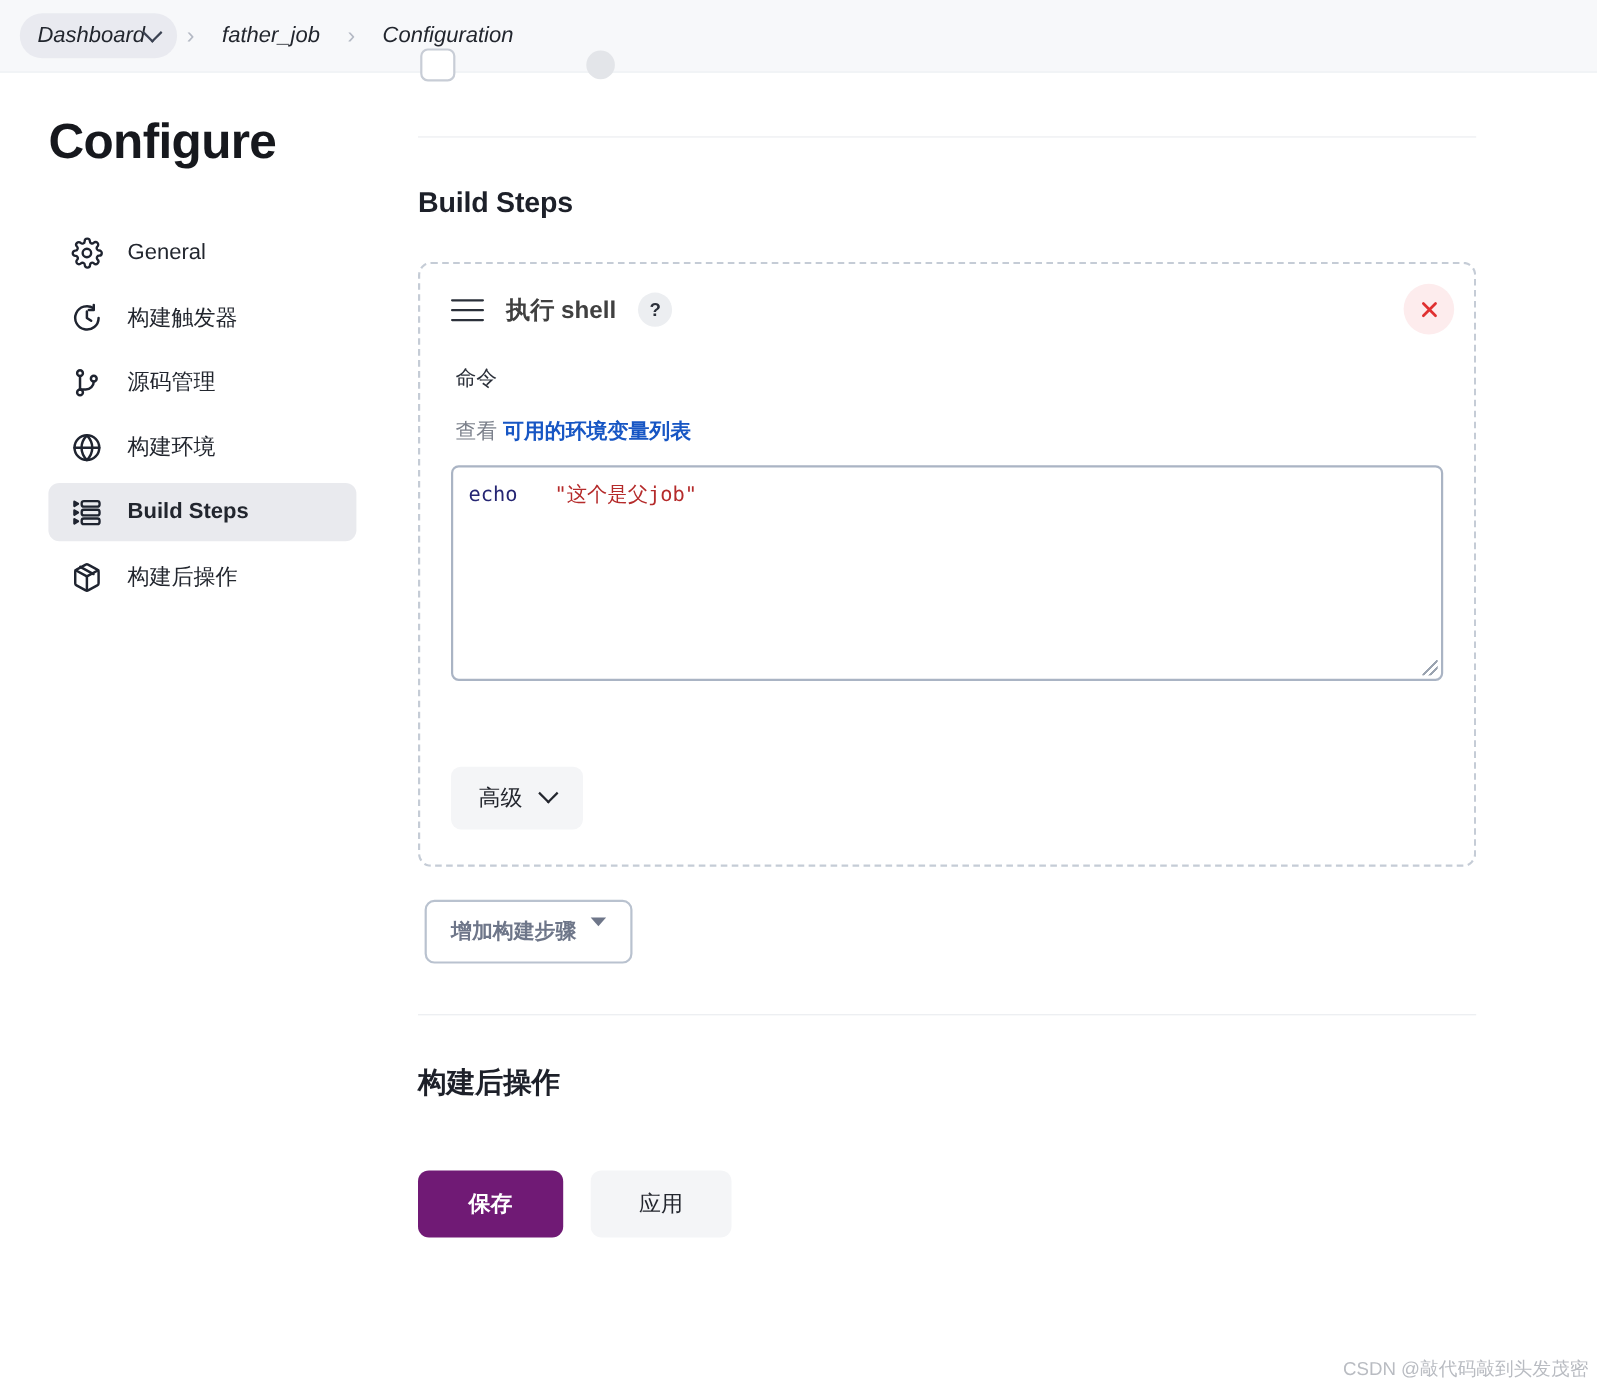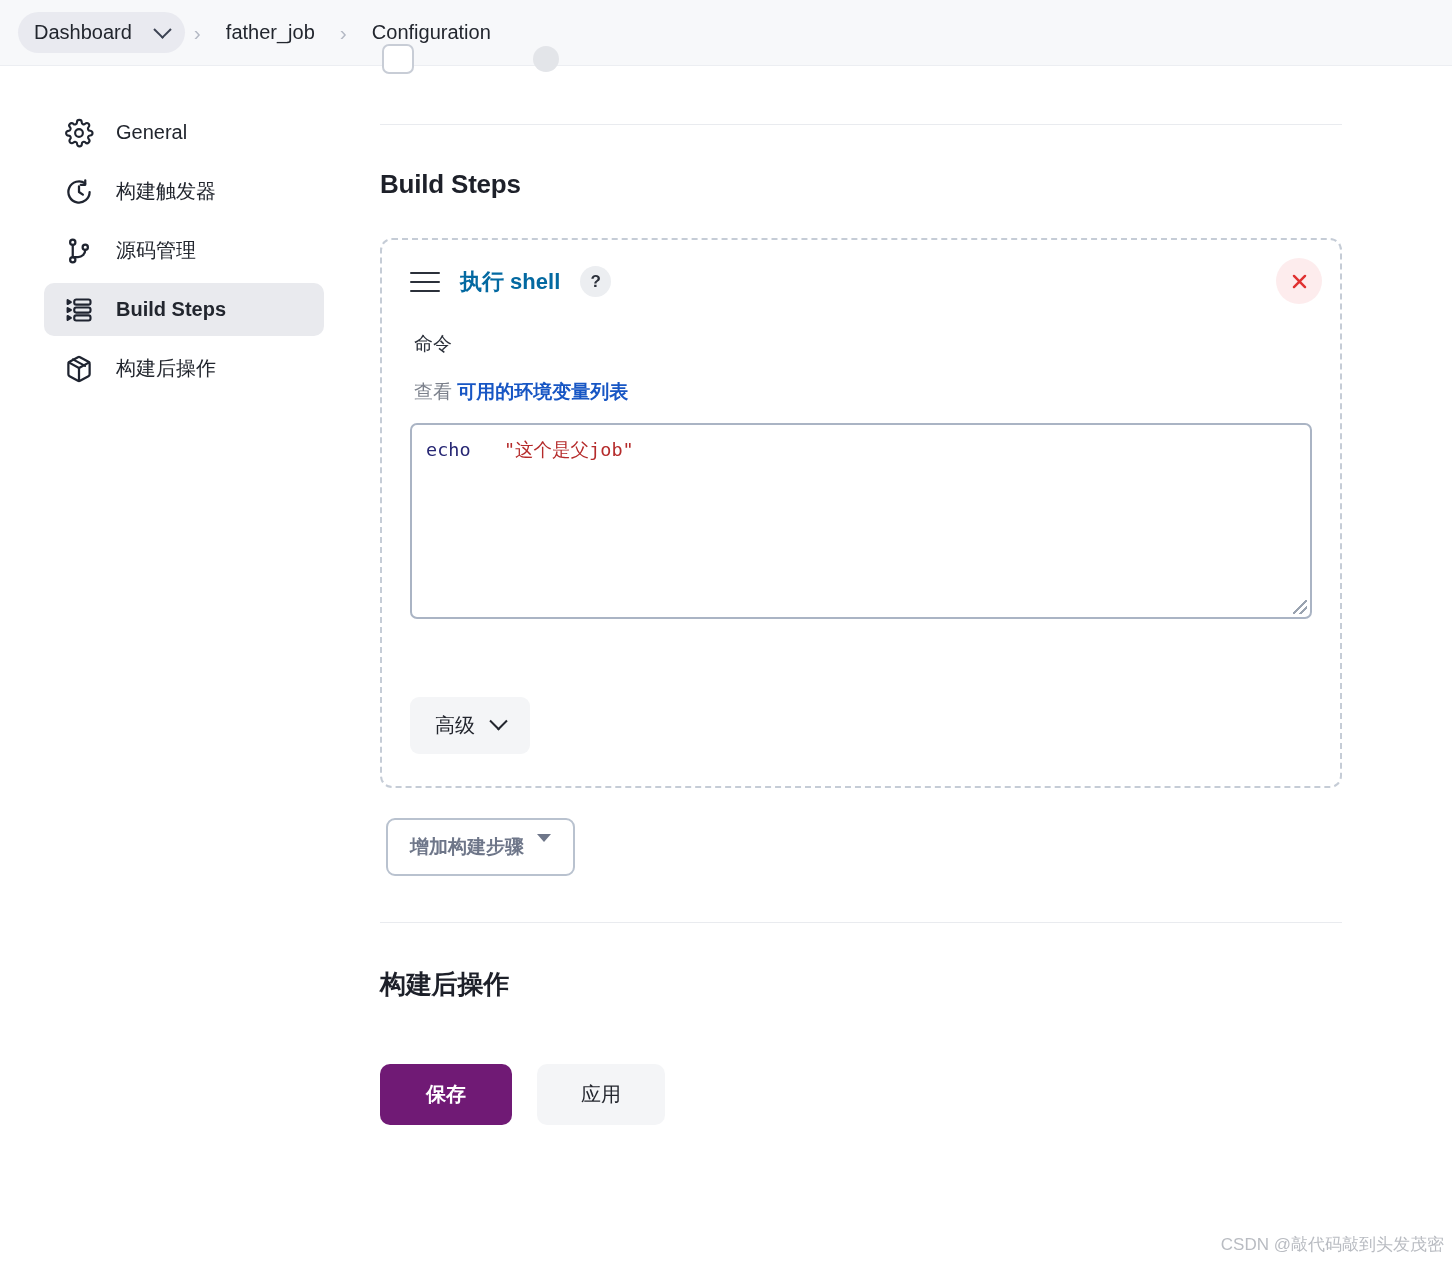--- a/index.html
+++ b/index.html
@@ -17,25 +17,26 @@
   #breadcrumb-bar {
     height: 66px;
     background: #f7f8fa;
     border-bottom: 1px solid #eceef2;
     display: flex;
     align-items: center;
     padding: 0 0 0 18px;
     gap: 4px;
   }
   .crumb {
-    display: flex; align-items: center; gap: 24px;
+    display: flex; align-items: center; gap: 0;
     font-size: 20px; color: #22262e;
     padding: 9px 16px;
     border-radius: 999px;
     white-space: nowrap;
+    font-style: italic;
   }
   .crumb.pill { background: #e9eaf0; }
   .crumb-sep {
     color: #b4b9c4; font-size: 21px; font-weight: 400;
     padding: 0 5px; user-select: none;
   }
   .chev-small {
     display: inline-block; width: 13px; height: 13px;
     border-right: 2px solid #3b4252; border-bottom: 2px solid #3b4252;
     transform: rotate(45deg) translate(-2px, -2px);
@@ -92,21 +93,21 @@
     padding: 26px 28px 28px 28px;
     position: relative;
     min-height: 550px;
   }
   .card-head { display: flex; align-items: center; gap: 20px; }
   #drag-handle {
     width: 30px; height: 20px; cursor: grab;
     display: flex; flex-direction: column; justify-content: space-between;
   }
   #drag-handle span { display: block; height: 2px; background: #2b303a; border-radius: 1px; }
-  #step-title { font-size: 22px; font-weight: 700; color: #0369a1; }
+  #step-title { font-size: 22px; font-weight: 700; color: #404040; }
   #help-badge {
     width: 31px; height: 31px; border-radius: 50%;
     background: #eceef1; color: #2b303a;
     display: flex; align-items: center; justify-content: center;
     font-size: 17px; font-weight: 700; cursor: pointer;
   }
   #close-step-button {
     position: absolute; right: 18px; top: 18px;
     width: 46px; height: 46px; border-radius: 50%;
     background: #fdeced; border: none; cursor: pointer;
@@ -210,20 +211,21 @@
   </div>
   <span class="crumb-sep">›</span>
   <div class="crumb">
     <span>Configuration</span>
   </div>
 </div>
 
 <div id="page-body">
 
   <aside id="sidebar">
+    <h1 id="configure-title">Configure</h1>
 
     <nav id="sidebar-nav">
 
       <div class="nav-item">
         <span class="nav-ico">
           <svg viewBox="0 0 24 24" fill="none" stroke="#1f2430" stroke-width="1.7" stroke-linecap="round" stroke-linejoin="round">
             <circle cx="12" cy="12" r="3.1"></circle>
             <path d="M19.4 15a1.6 1.6 0 0 0 .32 1.77l.06.06a1.9 1.9 0 1 1-2.7 2.7l-.06-.06a1.6 1.6 0 0 0-1.77-.32 1.6 1.6 0 0 0-.97 1.47v.17a1.9 1.9 0 1 1-3.8 0v-.09a1.6 1.6 0 0 0-1.05-1.47 1.6 1.6 0 0 0-1.77.32l-.06.06a1.9 1.9 0 1 1-2.7-2.7l.06-.06a1.6 1.6 0 0 0 .32-1.77 1.6 1.6 0 0 0-1.47-.97H3.6a1.9 1.9 0 1 1 0-3.8h.09A1.6 1.6 0 0 0 5.16 9.2a1.6 1.6 0 0 0-.32-1.77l-.06-.06a1.9 1.9 0 1 1 2.7-2.7l.06.06a1.6 1.6 0 0 0 1.77.32h.08a1.6 1.6 0 0 0 .97-1.47V3.4a1.9 1.9 0 1 1 3.8 0v.09a1.6 1.6 0 0 0 .97 1.47 1.6 1.6 0 0 0 1.77-.32l.06-.06a1.9 1.9 0 1 1 2.7 2.7l-.06.06a1.6 1.6 0 0 0-.32 1.77v.08a1.6 1.6 0 0 0 1.47.97h.17a1.9 1.9 0 1 1 0 3.8h-.09a1.6 1.6 0 0 0-1.47.97z"></path>
           </svg>
         </span>
@@ -247,20 +249,30 @@
             <circle cx="7" cy="19" r="2.1"></circle>
             <circle cx="7" cy="5" r="2.1"></circle>
             <circle cx="17" cy="9" r="2.1"></circle>
             <path d="M7 7.1v9.8"></path>
             <path d="M17 11.1c0 3.2-2.6 5.8-5.8 5.8H7.2"></path>
           </svg>
         </span>
         <span>源码管理</span>
       </div>
 
+      <div class="nav-item">
+        <span class="nav-ico">
+          <svg viewBox="0 0 24 24" fill="none" stroke="#1f2430" stroke-width="1.8" stroke-linecap="round" stroke-linejoin="round">
+            <circle cx="12" cy="12" r="9"></circle>
+            <path d="M3 12h18"></path>
+            <path d="M12 3c2.5 2.6 3.9 5.8 3.9 9S14.5 18.4 12 21c-2.5-2.6-3.9-5.8-3.9-9S9.5 5.6 12 3z"></path>
+          </svg>
+        </span>
+        <span>构建环境</span>
+      </div>
 
       <div class="nav-item active">
         <span class="nav-ico">
           <svg viewBox="0 0 24 24" fill="none" stroke="#1f2430" stroke-width="1.7" stroke-linecap="round" stroke-linejoin="round">
             <rect x="8.2" y="3.6" width="13" height="4.1" rx="1.6"></rect>
             <rect x="8.2" y="9.95" width="13" height="4.1" rx="1.6"></rect>
             <rect x="8.2" y="16.3" width="13" height="4.1" rx="1.6"></rect>
             <path d="M2.9 4.1l2.6 1.55-2.6 1.55z" fill="#1f2430"></path>
             <path d="M2.9 10.45L5.5 12l-2.6 1.55z" fill="#1f2430"></path>
             <path d="M2.9 16.8l2.6 1.55-2.6 1.55z" fill="#1f2430"></path>

